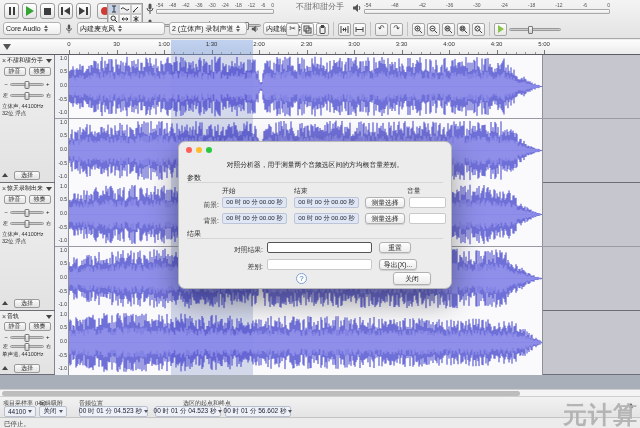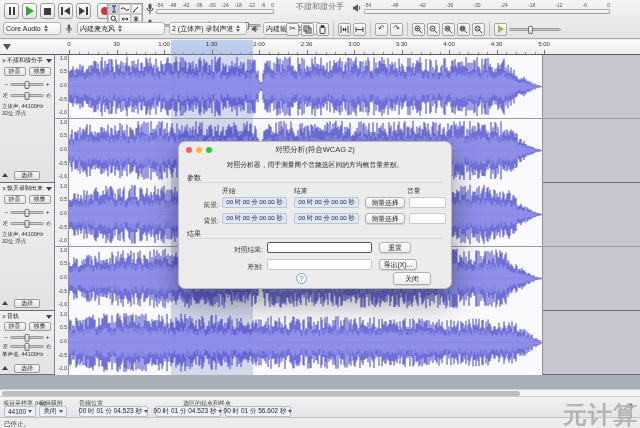--- a/index.html
+++ b/index.html
@@ -642,21 +642,20 @@
     <span style="position:absolute;left:4px;top:2px">已停止。</span>
   </div>
   <div class="watermark">元计算</div>
 
   <div class="dialog">
     <div class="lights">
       <b style="background:#ff5f57"></b>
       <b style="background:#febc2e"></b>
       <b style="background:#28c840"></b>
     </div>
-    <div class="dtitle">对照分析(符合WCAG 2)</div>
     <div class="ddesc">对照分析器，用于测量两个音频选区间的方均根音量差别。</div>
 
     <span class="grp" style="top:31px">参数</span>
     <div class="ghr" style="top:40px"></div>
 
     <span class="dcol" style="left:43px;top:44px">开始</span>
     <span class="dcol" style="left:115px;top:44px">结束</span>
     <span class="dcol" style="left:228px;top:44px">音量</span>
 
     <span class="dlabel" style="left:6px;top:58px;width:34px">前景:</span>

